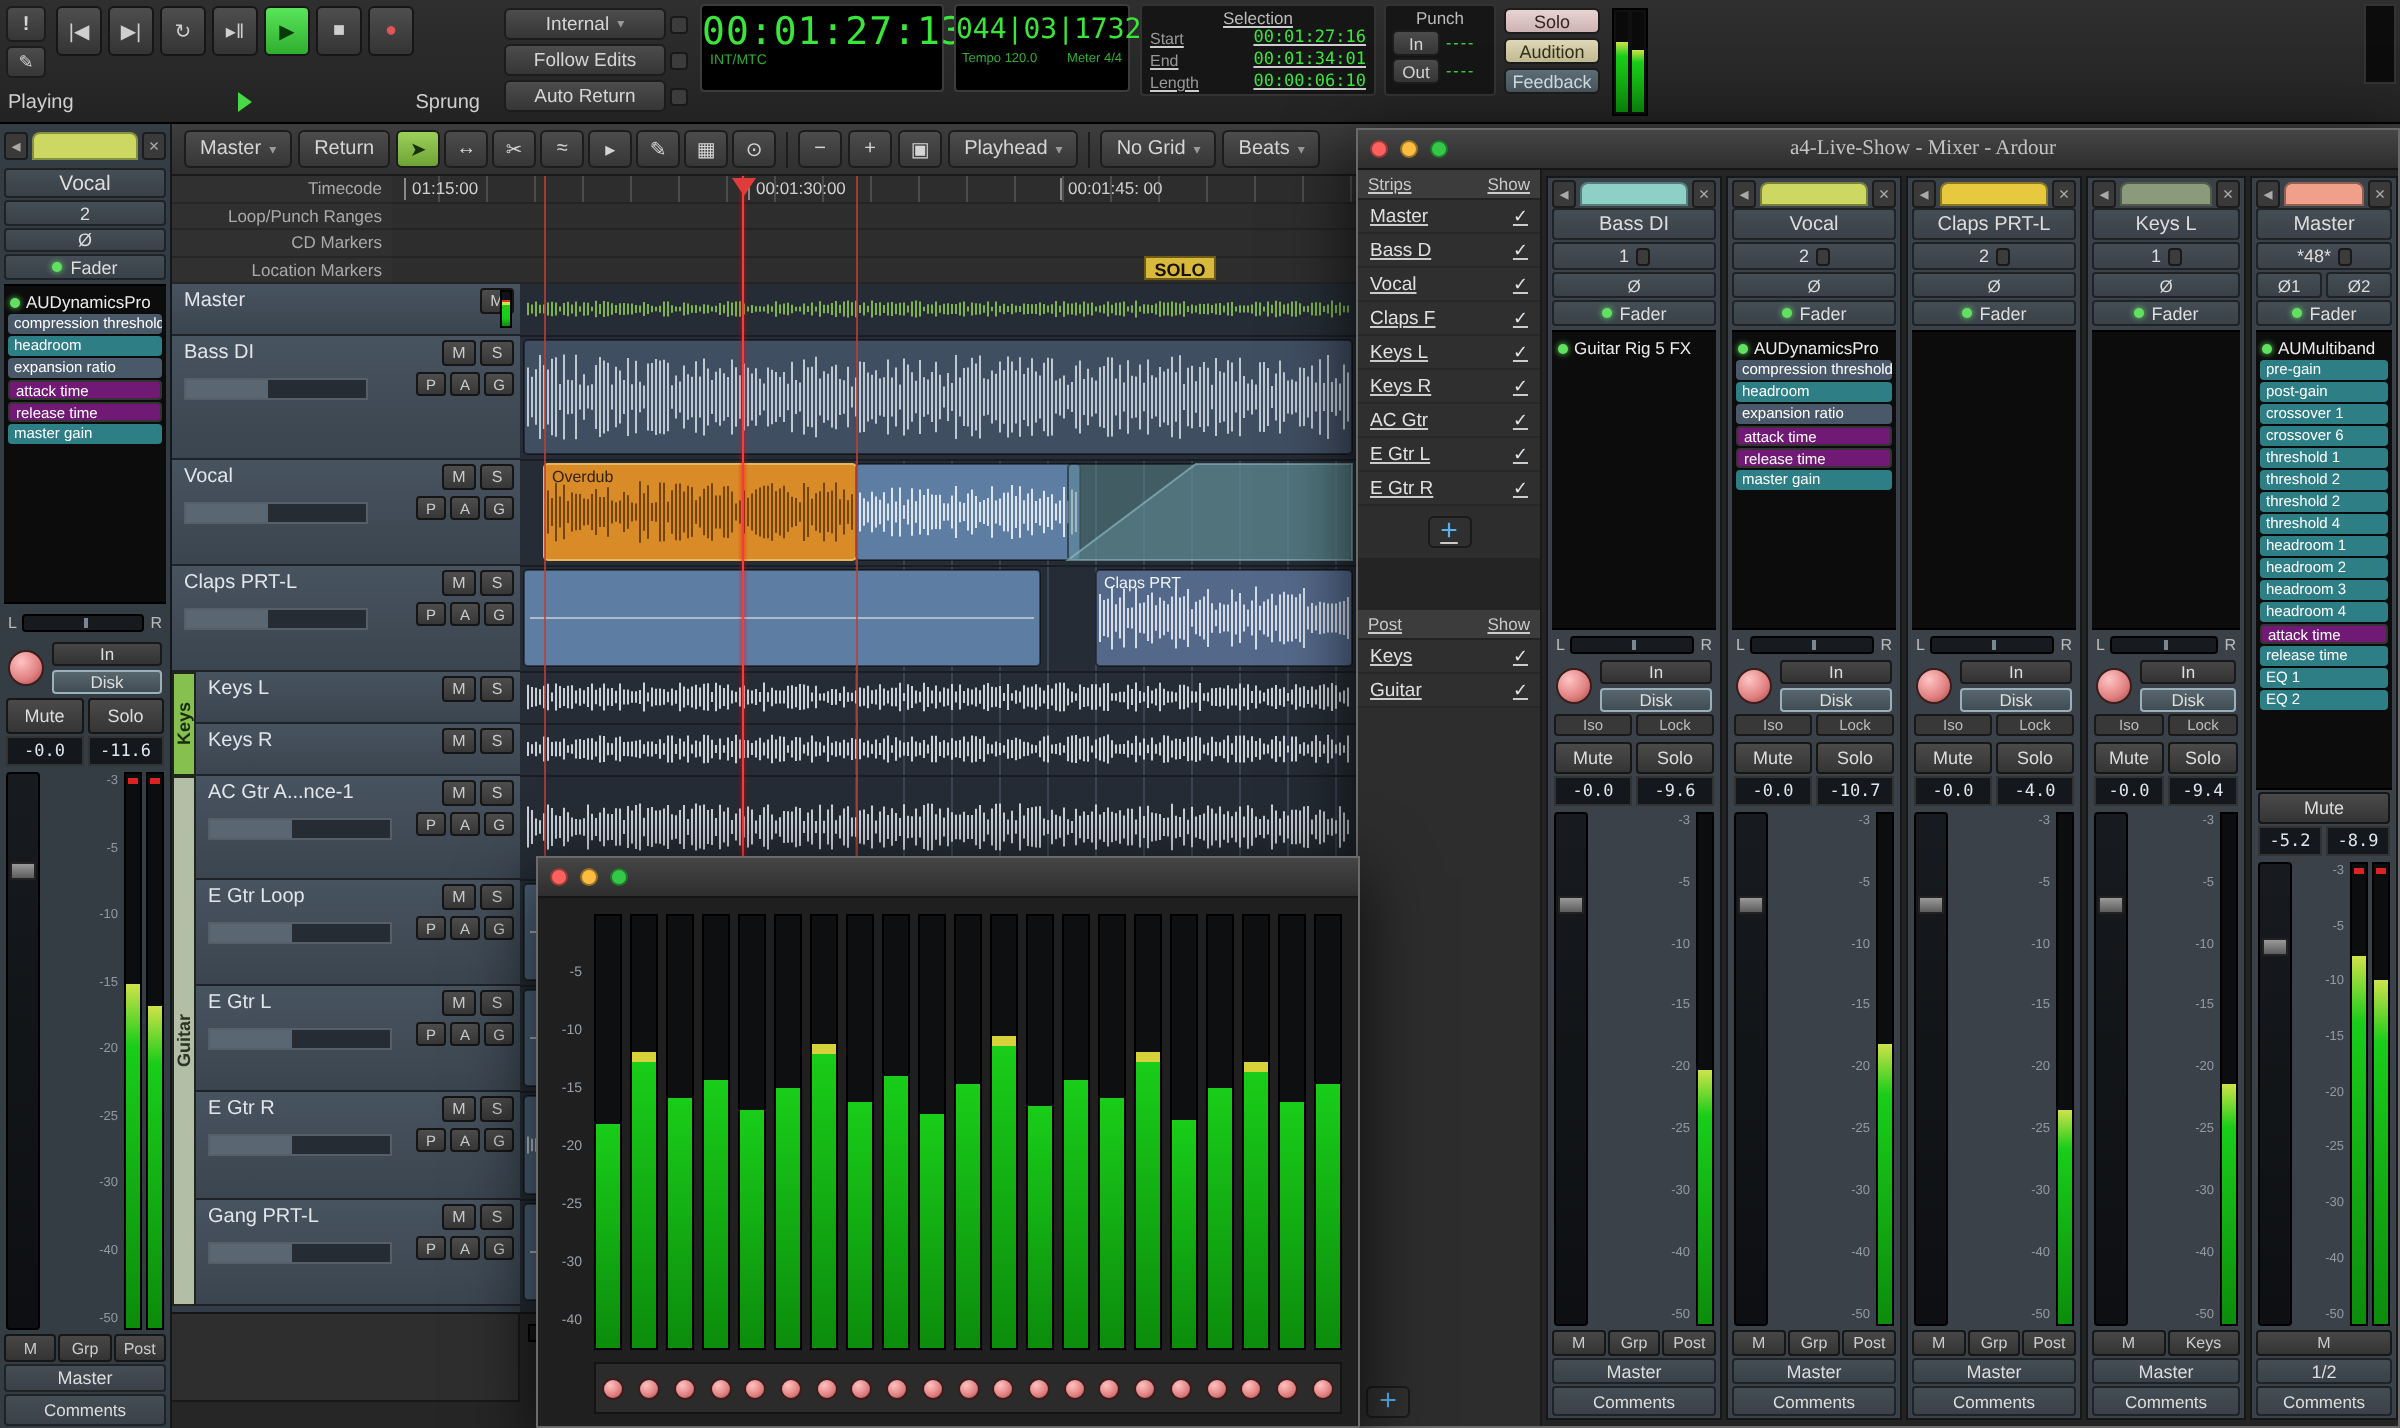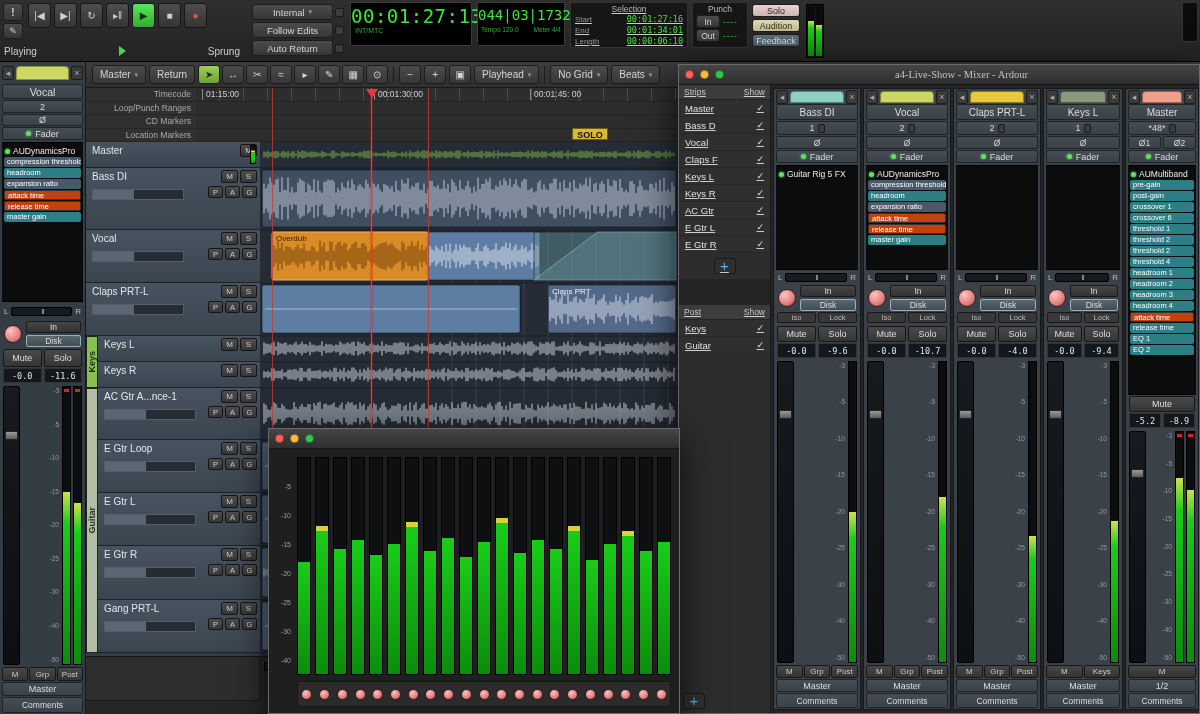--- a/index.html
+++ b/index.html
@@ -64,21 +64,21 @@
 .srow.name{height:15px;font-size:10.5px;}
 .srow.input{height:13px;font-size:9px;}
 .srow.phase{height:12px;font-size:9px;}
 .srow.faderbtn{height:13px;font-size:9px;gap:4px;}
 .procbox{background:#0c0c0c;border-top:1px solid #000;border-bottom:1px solid #000;margin:1px 2px;padding:2px 1px;overflow:hidden;}
 #editor-strip .procbox{height:160px;}
 .proc{height:12px;display:flex;align-items:center;gap:3px;padding-left:2px;color:#ececec;font-size:8.5px;white-space:nowrap;}
 .ctl{height:10px;line-height:10px;margin:0 1px 1px 1px;font-size:7.5px;color:#fff;padding-left:3px;border-radius:2px;white-space:nowrap;overflow:hidden;}
 .ctl.teal{background:#2e7e86;}
 .ctl.plain{background:#49596a;}
-.ctl.dark{background:#c2410c;border:1px solid #343434;}
+.ctl.dark{background:#701a75;border:1px solid #343434;}
 .panrow{height:16px;display:flex;align-items:center;gap:3px;padding:0 4px;color:#bbb;font-size:8px;}
 .panslider{flex:1;height:9px;background:#171b1f;border:1px solid #000;border-radius:2px;position:relative;}
 .panslider::after{content:"";position:absolute;left:50%;top:1px;bottom:1px;width:2px;background:#7a8793;}
 .recrow{height:30px;display:flex;align-items:center;padding:0 4px;gap:4px;}
 .recbtn{width:18px;height:18px;border-radius:50%;background:radial-gradient(circle at 35% 30%,#ffc4c4,#e07f7f 60%,#9c4848);border:1px solid #3a1d1d;}
 .moncol{flex:1;display:flex;flex-direction:column;gap:2px;}
 .monbtn{height:12px;display:flex;align-items:center;justify-content:center;font-size:8.5px;background:linear-gradient(#464646,#333);border:1px solid #191919;border-radius:2px;color:#ddd;}
 .monbtn.lit{border-color:#9ab0bd;background:linear-gradient(#58666e,#414d54);}
 .isorow{height:13px;display:flex;gap:2px;padding:0 3px;margin-bottom:1px;}
 .isobtn{flex:1;height:11px;display:flex;align-items:center;justify-content:center;font-size:7.5px;background:#383838;border:1px solid #191919;border-radius:2px;color:#bbb;}
@@ -166,21 +166,21 @@
 .addbtn{width:22px;height:16px;margin:5px auto;color:#58b0f0;font-size:15px;line-height:14px;text-align:center;background:#303030;border:1px solid #1a1a1a;border-radius:3px;}
 #mx-gap{height:26px;background:#242424;}
 #mixer-strips{position:absolute;left:92px;top:20px;right:0;bottom:0;background:#242424;}
 .strip{position:absolute;top:3px;bottom:3px;background:#3a4148;border:1px solid #15181b;display:flex;flex-direction:column;}
 .strip .chiprow{height:15px;display:flex;align-items:center;gap:2px;padding:1px 2px;}
 .strip .chip{flex:1;height:12px;border-radius:4px 4px 0 0;border:1px solid #00000066;}
 .strip .srow.name{height:16px;font-size:10px;}
 .strip .srow.input{height:14px;font-size:9px;gap:3px;}
 .strip .phwrap{height:13px;display:flex;gap:2px;margin:0 2px 1px 2px;}
 .strip .phbtn{flex:1;display:flex;align-items:center;justify-content:center;font-size:8.5px;background:linear-gradient(#454d55,#3a4148);border:1px solid #1e2328;border-radius:2px;color:#ddd;}
-.strip .procbox{height:105px;}
+.strip .procbox{height:150px;}
 .strip.master .procbox{height:230px;}
 .strip .panrow{height:13px;}
 .strip .recrow{height:28px;}
 .strip .msrow{height:16px;}
 .strip .gainrow{height:15px;}
 .strip .botrow{height:13px;}
 .strip .srow.out{height:13px;}
 .strip .srow.comments{height:15px;}
 </style>
 </head>

